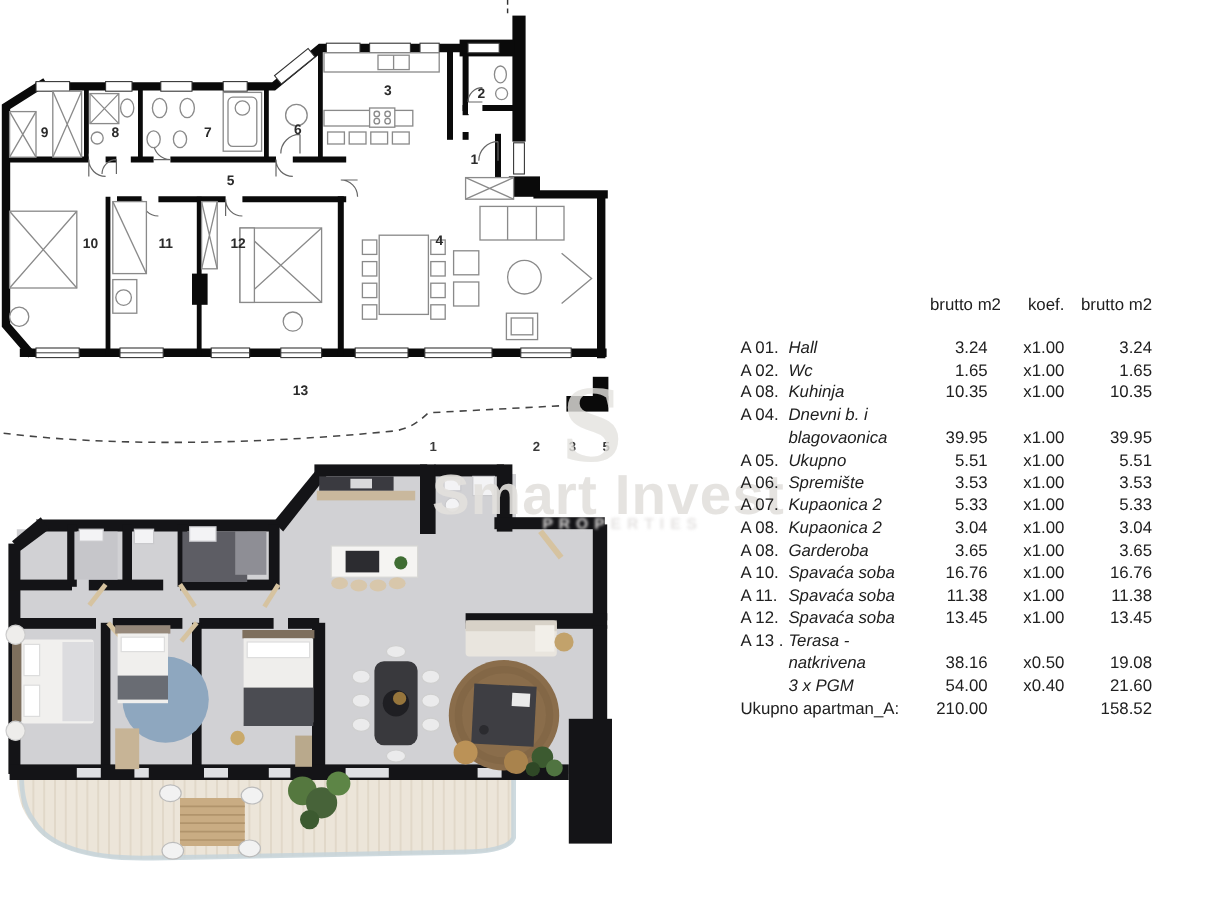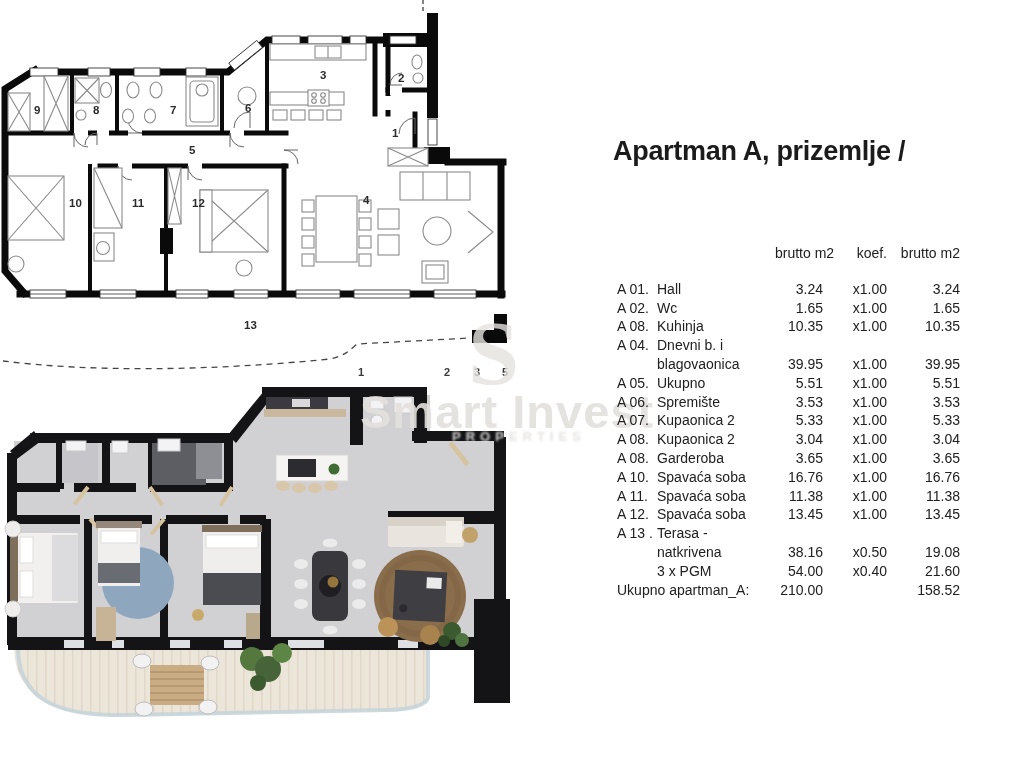--- a/index.html
+++ b/index.html
@@ -22,21 +22,21 @@
 
   
   .title{position:absolute;left:613px;top:134px;z-index:6;font-size:27px;font-weight:700;
          color:#1b1b1b;line-height:34px;letter-spacing:-0.3px;}
   .areatable{position:absolute;left:617px;top:244px;width:350px;z-index:6;font-size:14px;color:#202020;}
   .thead,.trow,.total{display:grid;grid-template-columns:40px 118px 48px 64px 73px;line-height:18.8px;}
   .thead{margin-bottom:17px;}
   .h-b,.h-k,.h-n,.c-b,.c-k,.c-n{text-align:right;white-space:nowrap;}
   .c-b,.c-k,.c-n{align-self:end;}
   .c-id{align-self:start;white-space:nowrap;}
-  .c-name{align-self:start;}
+  .c-name{align-self:start;font-style:italic;}
   .total{}
   .t-label{grid-column:1 / span 2;white-space:nowrap;}
 </style>
 </head>
 <body>
 
 <div id="canvas">
 
   <svg class="plan2d" width="570" height="398" viewBox="0 0 570 398">
 
@@ -385,21 +385,20 @@
       <circle cx="282" cy="270" r="10" fill="#5d8546"></circle>
         <circle cx="258" cy="300" r="8" fill="#3c5a30"></circle>
     </g>
   </svg>
 
   <div class="wm wm-s">S</div>
   <div class="wm wm-brand">Smart Invest</div>
   <div class="wm wm-sub">PROPERTIES</div>
 
   <div class="title">
-    <div>Apartman A, prizemlje /</div>
   </div>
 
   <div class="areatable">
     <div class="thead">
       <span></span>
         <span></span>
       <span class="h-b">brutto m2</span>
       <span class="h-k">koef.</span>
       <span class="h-n">brutto m2</span>
     </div>

